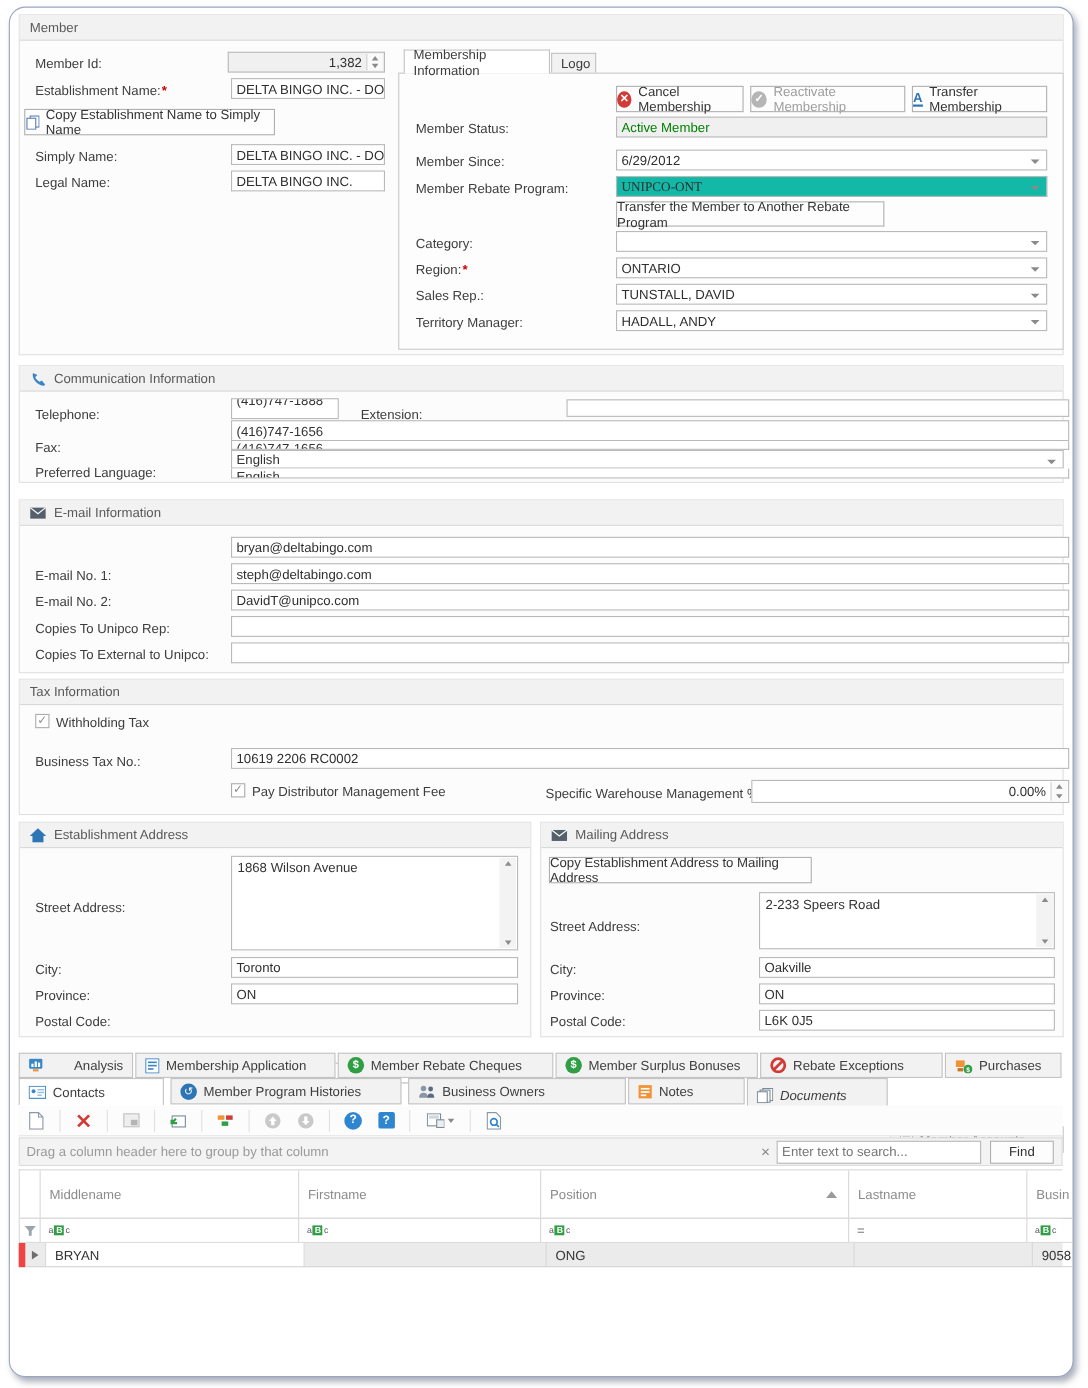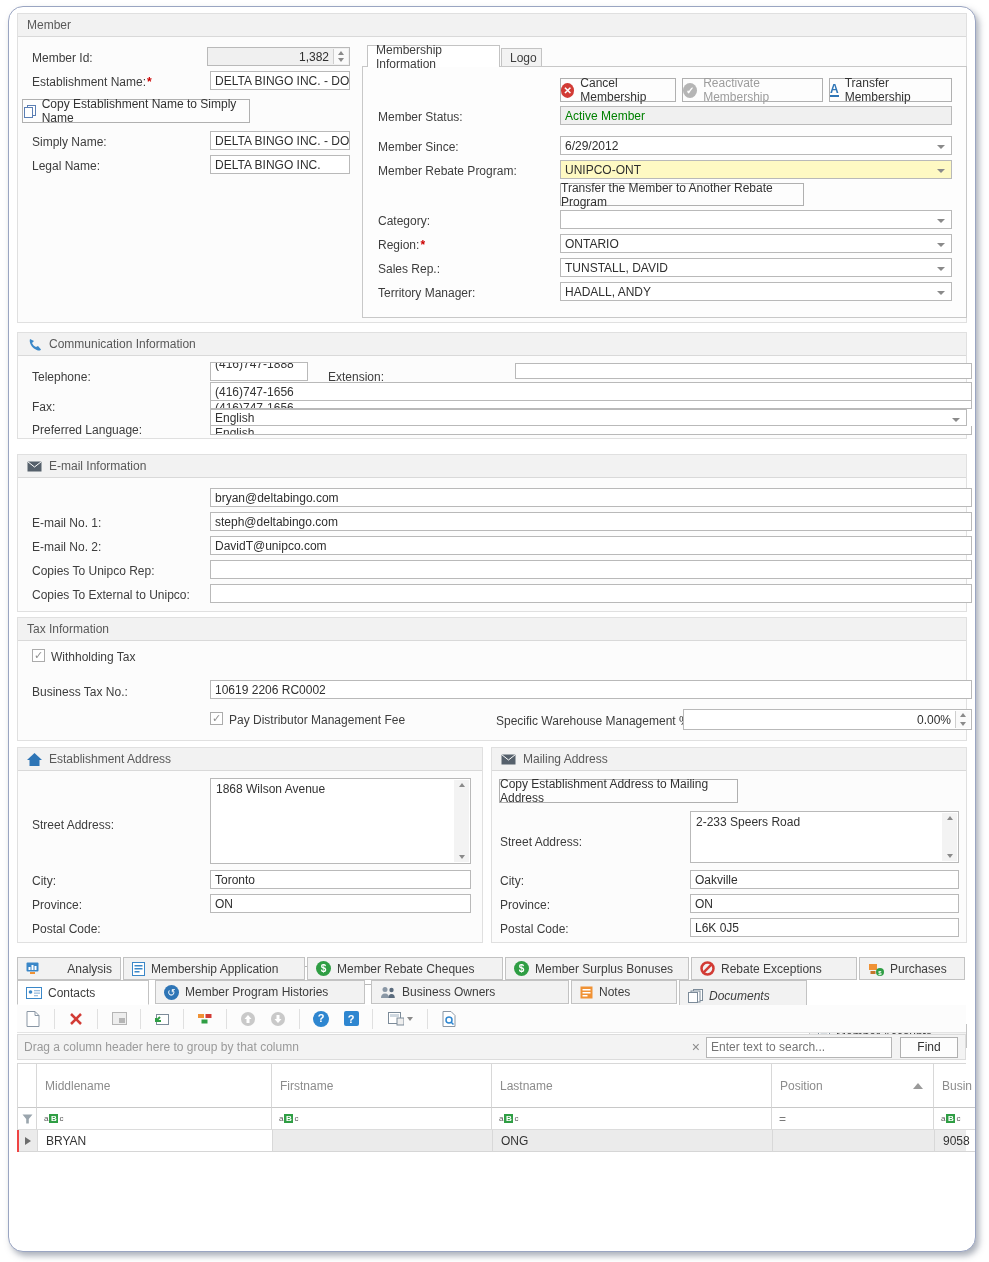--- a/index.html
+++ b/index.html
@@ -4,21 +4,21 @@
 <style>
   html,body{margin:0;padding:0;background:#fff;}
   body{width:989px;height:1262px;position:relative;font-family:"Liberation Sans",sans-serif;font-size:12px;color:#333;}
   .window{position:absolute;left:8px;top:6px;width:966px;height:1244px;background:#fff;border:1px solid #9aa5c2;border-radius:15px;box-shadow:3px 4px 6px rgba(90,100,120,.5);overflow:hidden;}
   .grp{position:absolute;background:#fcfcfc;border:1px solid #e0e0e0;box-sizing:border-box;}
   .grp-h{height:22px;background:#f2f2f2;border-bottom:1px solid #d9d9d9;display:flex;align-items:center;gap:7px;padding-left:9px;color:#595959;}
   .lbl{position:absolute;white-space:nowrap;color:#3d3d3d;}
   .req{color:#cc0000;font-weight:bold;margin-left:1px;}
   .fld{position:absolute;border:1px solid #b9b9b9;background:#fff;box-sizing:border-box;overflow:hidden;white-space:nowrap;padding:2px 4px 0 4px;color:#2f2f2f;}
   .ro{background:#f0f0f0;}
-  .dis{background:#fef9c3;}
+  .dis{background:#14b8a6;font-family:Liberation Serif, serif;}
   .right{text-align:right;}
   .dd::after{content:"";position:absolute;right:6px;top:8px;border-left:4px solid transparent;border-right:4px solid transparent;border-top:4px solid #8a8a8a;}
   .btn{position:absolute;border:1px solid #b0b0b0;background:#fdfdfd;display:flex;align-items:center;justify-content:center;gap:6px;box-sizing:border-box;color:#333;cursor:default;}
   .btn.disabled{color:#9d9d9d;}
   .cb{position:absolute;width:13px;height:13px;border:1px solid #ababab;background:#fff;box-sizing:border-box;display:flex;align-items:center;justify-content:center;font-size:11px;color:#8f8f8f;line-height:11px;}
   .spin{position:absolute;right:1px;top:1px;bottom:1px;width:14px;border-left:1px solid #cfcfcf;background:#fafafa;display:flex;flex-direction:column;align-items:center;justify-content:space-around;}
   .tri-up{width:0;height:0;border-left:3px solid transparent;border-right:3px solid transparent;border-bottom:4px solid #8a8a8a;}
   .tri-dn{width:0;height:0;border-left:3px solid transparent;border-right:3px solid transparent;border-top:4px solid #8a8a8a;}
   .tab{position:absolute;border:1px solid #c3c3c3;background:#f2f2f2;box-sizing:border-box;display:flex;align-items:center;gap:6px;padding:0 8px;color:#3d3d3d;}
   .tab.active{background:#fff;z-index:3;}
@@ -436,27 +436,27 @@
   </div>
 
   <div class="grid-row" style="top:1056px;height:45px;border-top:1px solid #d8d8d8;border-left:1px solid #d8d8d8;background:#fff;">
     <div class="gc" style="border-bottom:1px solid #c8c8c8;"></div>
     <div class="gc" style="border-bottom:1px solid #c8c8c8;padding-left:8px;color:#8c8c8c;">
         <span>Middlename</span>
       </div>
     <div class="gc" style="border-bottom:1px solid #c8c8c8;padding-left:8px;color:#8c8c8c;">
         <span>Firstname</span>
       </div>
-    <div class="gc" style="border-bottom:1px solid #c8c8c8;padding-left:8px;color:#8c8c8c;">
-        <span>Lastname</span>
-      </div>
     <div class="gc" style="border-bottom:1px solid #c8c8c8;padding-left:8px;color:#8c8c8c;justify-content:space-between;">
       <span>Position</span>
       <span class="tri-up" style="margin-right:10px;border-bottom-color:#9a9a9a;border-left-width:5px;border-right-width:5px;border-bottom-width:6px;"></span>
     </div>
+    <div class="gc" style="border-bottom:1px solid #c8c8c8;padding-left:8px;color:#8c8c8c;">
+        <span>Lastname</span>
+      </div>
     <div class="gc" style="border-bottom:1px solid #c8c8c8;padding-left:8px;color:#8c8c8c;">
         <span>Busin</span>
       </div>
   </div>
 
   <div class="grid-row" style="top:1101px;height:22px;border-left:1px solid #d8d8d8;background:#fff;">
     <div class="gc" style="border-bottom:1px solid #dcdcdc;justify-content:center;">
       <svg width="11" height="10">
           <path d="M0.5 0.5 H10.5 L6.8 5 V9.5 H4.2 V5 Z" fill="#9aa5ad"></path>
         </svg>
@@ -487,21 +487,21 @@
     </div>
     <div class="gc" style="border-bottom:1px solid #dcdcdc;padding-left:7px;">
       <span class="abc">
           <span class="sm">a</span>
           <span class="bb">B</span>
           <span class="sm">c</span>
         </span>
     </div>
   </div>
 
-  <div class="grid-row" style="top:1123px;height:22px;border-left:2px solid #ef4444;background:#ebebeb;">
+  <div class="grid-row" style="top:1123px;height:22px;border-left:6px solid #ef4444;background:#ebebeb;">
     <div class="gc" style="border-bottom:1px solid #d6d6d6;justify-content:center;">
       <span style="width:0;height:0;border-top:4px solid transparent;border-bottom:4px solid transparent;border-left:6px solid #6d6d6d;"></span>
     </div>
     <div class="gc" style="border-bottom:1px solid #d6d6d6;padding-left:8px;background:#fff;">BRYAN</div>
     <div class="gc" style="border-bottom:1px solid #d6d6d6;padding-left:8px;"></div>
     <div class="gc" style="border-bottom:1px solid #d6d6d6;padding-left:8px;">ONG</div>
     <div class="gc" style="border-bottom:1px solid #d6d6d6;padding-left:8px;"></div>
     <div class="gc" style="border-bottom:1px solid #d6d6d6;padding-left:8px;">9058</div>
   </div>
 

